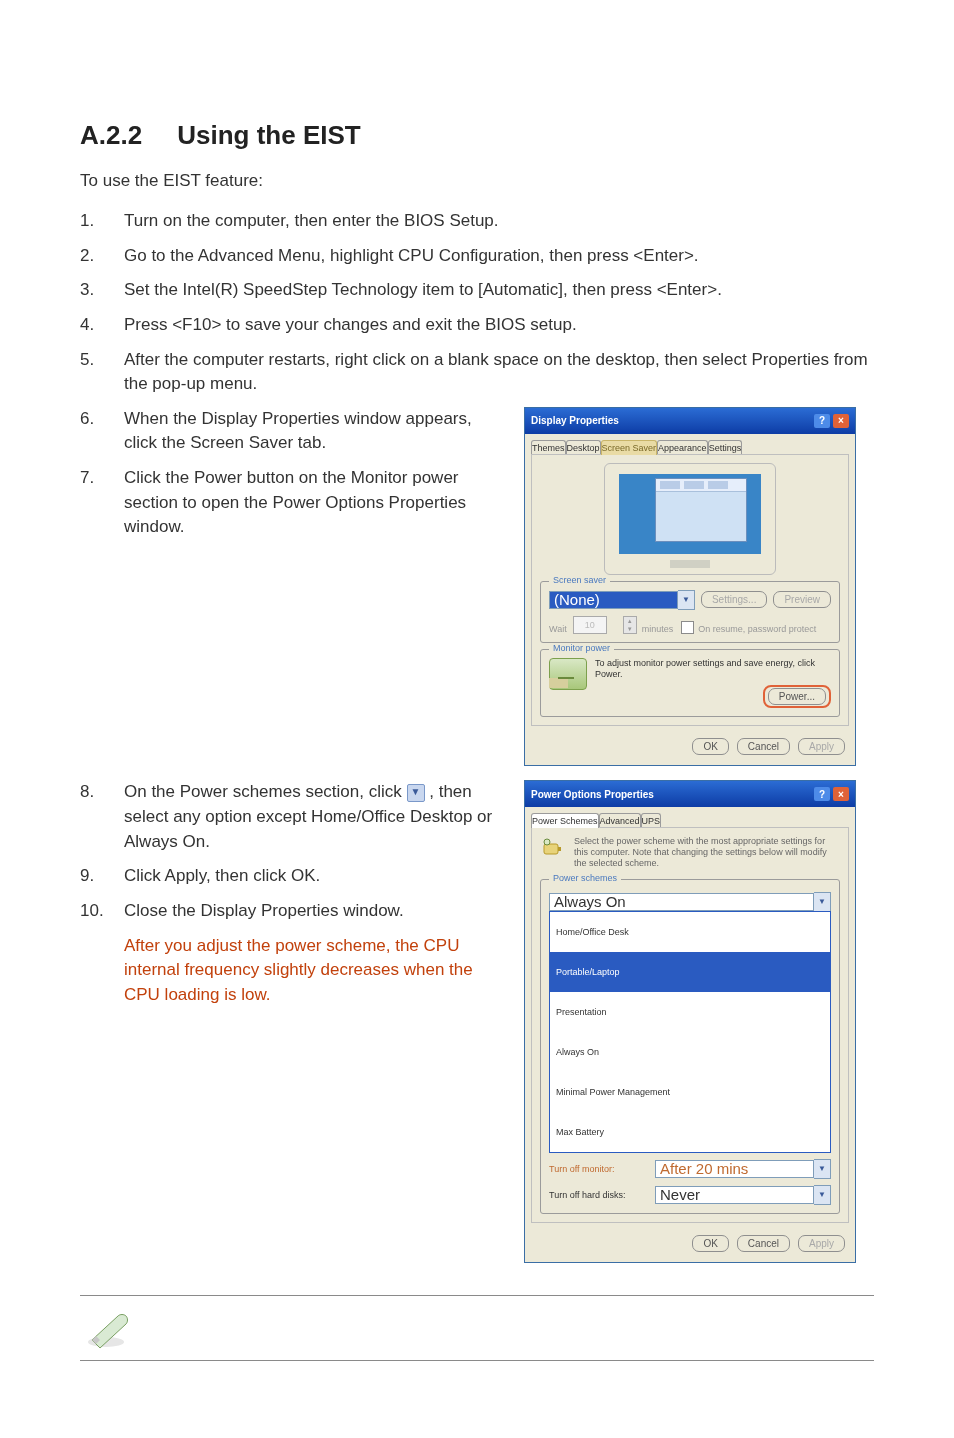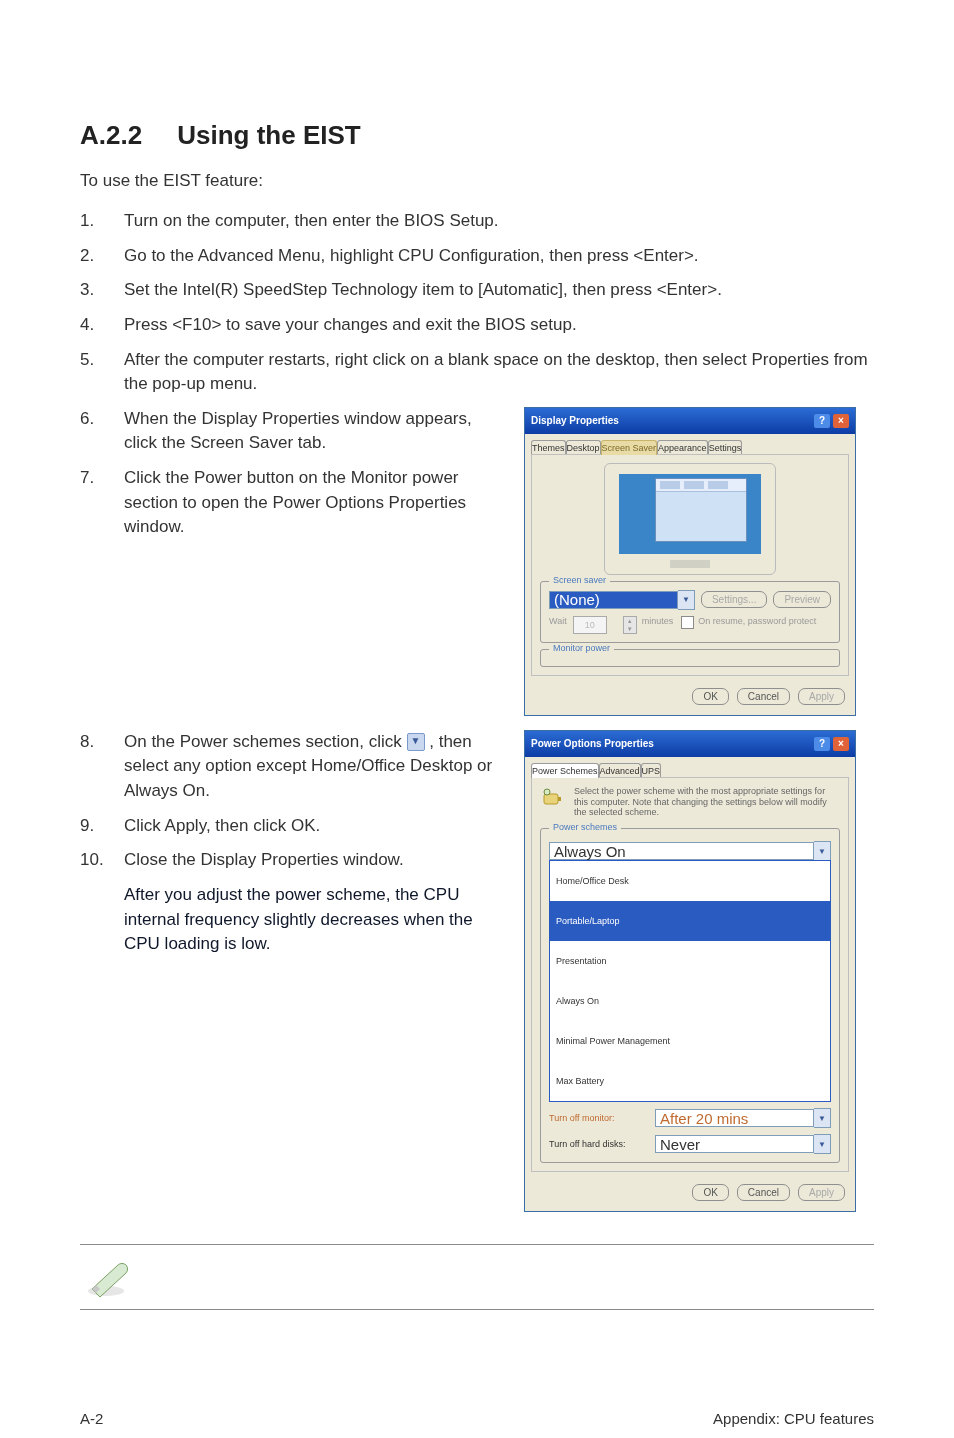--- a/index.html
+++ b/index.html
@@ -12,21 +12,21 @@
   ol.main>li>.num{min-width:24px}
   .two-col{display:flex;gap:20px;align-items:flex-start}
   .col-left{flex:1}
   .col-right{width:350px}
   .arrow-box{display:inline-block;width:16px;height:16px;background:#c9d7ef;border:1px solid #7a98c9;vertical-align:middle;text-align:center;line-height:14px;font-size:10px;color:#3a5a99;border-radius:2px}
   .arrow-box:after{content:"\25BC"}
   .note-row{margin-top:18px;border-top:1px solid #8a8a8a;border-bottom:1px solid #8a8a8a;padding:10px 4px;display:flex;gap:20px;align-items:flex-start}
   .note-icon{width:50px;height:44px;position:relative}
   .note-icon svg{width:50px;height:44px}
   .note-text{font-size:16.5px;color:#333;line-height:1.4;padding-top:2px}
-  .after-para{font-size:17px;line-height:1.45;color:#0f172a;margin-top:10px;margin-left:44px}
+  .after-para{font-size:17px;line-height:1.45;color:#c2410c;margin-top:10px;margin-left:44px}
   .footer{display:flex;justify-content:space-between;font-size:15px;color:#333;margin-top:100px}
 
   
   .dlg{width:330px;border:1px solid #3a6ea5;background:#ece9d8;font-family:Tahoma,Arial,sans-serif;font-size:10px;color:#333;margin-bottom:14px}
   .dlg-title{background:linear-gradient(#2b6cd4,#0d3ca5);color:#fff;font-weight:bold;padding:4px 6px;display:flex;justify-content:space-between;align-items:center;height:18px}
   .dlg-title .tbtns{display:flex;gap:3px}
   .tbtn{width:16px;height:14px;border-radius:2px;display:flex;align-items:center;justify-content:center;font-weight:bold;font-size:10px}
   .tbtn.help{background:#4d8be8;color:#fff}
   .tbtn.close{background:#e06238;color:#fff}
   .tabs{display:flex;padding:5px 6px 0 6px;gap:0}
@@ -142,36 +142,45 @@
           <div class="fieldset">
             <div class="legend">Screen saver</div>
             <div style="display:flex;gap:6px;align-items:center">
               <div class="select" style="flex:1">
                 <div class="box" style="background:#2a5bc1;color:#fff">(None)</div>
                 <div class="dropbtn"></div>
               </div>
               <button class="btn dis">Settings...</button>
               <button class="btn dis">Preview</button>
             </div>
-            <div style="display:flex;align-items:flex-start;margin-top:6px;font-size:9px;color:#999">
+            <div style="display:flex;align-items:flex-end;margin-top:6px;font-size:9px;color:#999">
               <span>Wait</span>
               <span class="spin">
                   <span class="val">10</span>
                   <span class="upd">
                     <span>▲</span>
                     <span>▼</span>
                   </span>
                 </span>
               <span style="margin-left:5px">minutes</span>
               <span class="chk" style="margin-left:8px"></span>
               <span>On resume, password protect</span>
             </div>
           </div>
           <div class="fieldset">
             <div class="legend">Monitor power</div>
+            <div style="overflow:hidden">
+              <div class="monitor-icon"></div>
+              <div style="font-size:9px;line-height:1.2">To adjust monitor power settings and save energy, click Power.</div>
+              <div style="text-align:right;margin-top:6px">
+                <span class="power-btn-hl">
+                  <button class="btn">Power...</button>
+                </span>
+              </div>
+            </div>
           </div>
         </div>
         <div class="btn-row">
           <button class="btn">OK</button>
           <button class="btn">Cancel</button>
           <button class="btn dis">Apply</button>
         </div>
       </div>
     </div>
   </div>

